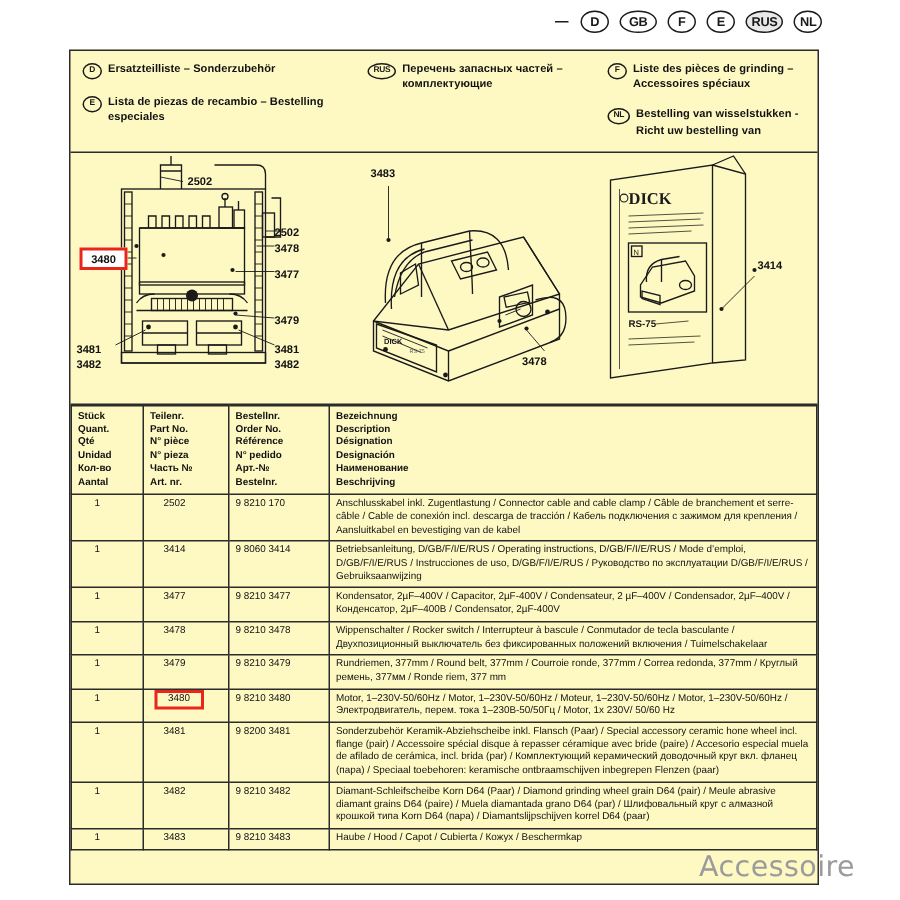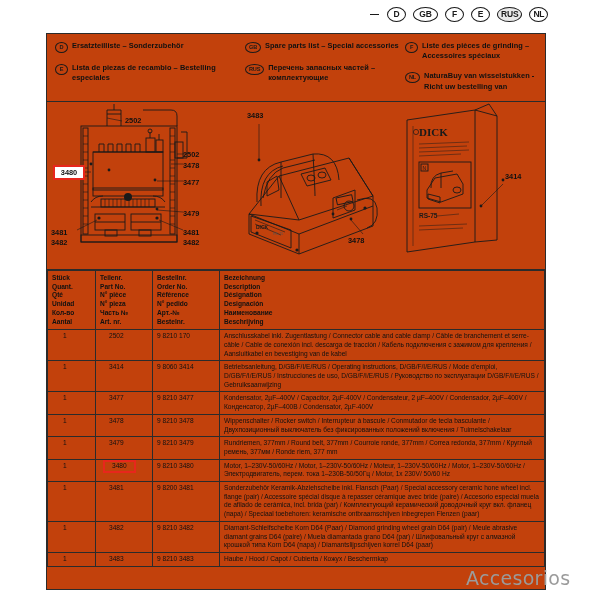--- a/index.html
+++ b/index.html
@@ -38,21 +38,21 @@
   }
   .badge.wide { min-width: 25px; }
   .badge.filled-ru { background: #e9e9e9; }
 
   
   .frame {
     position: absolute;
     left: 46px; top: 33px;
     width: 500px; height: 557px;
     border: 1.1px solid #2b2b2b;
-    background: #c2410c;
+    background: #fef9c3;
   }
 
   
   .title-block {
     position: relative;
     height: 68px;
     border-bottom: 1.1px solid #2b2b2b;
     padding: 7px 5px 0 8px;
   }
   .title-cols {
@@ -167,36 +167,32 @@
             <span class="badge">D</span>
             <span class="title-text">Ersatzteilliste – Sonderzubehör</span>
           </div>
           <div class="title-item">
             <span class="badge">E</span>
             <span class="title-text">Lista de piezas de recambio – Bestelling especiales</span>
           </div>
         </div>
         <div class="title-col c2">
           <div class="title-item">
-            <span class="badge wide">GB</span>
-            <span class="title-text">Spare parts list – Special accessories</span>
-          </div>
-          <div class="title-item">
             <span class="badge wide">RUS</span>
             <span class="title-text">Перечень запасных частей – комплектующие</span>
           </div>
         </div>
         <div class="title-col c3">
           <div class="title-item">
             <span class="badge">F</span>
             <span class="title-text">Liste des pièces de grinding – Accessoires spéciaux</span>
           </div>
           <div class="title-item">
             <span class="badge">NL</span>
-            <span class="title-text">NaturaBuy van wisselstukken - Richt uw bestelling van</span>
+            <span class="title-text">Bestelling van wisselstukken - Richt uw bestelling van</span>
           </div>
         </div>
       </div>
     </div>
 
     <div class="illus-row">
 
       <div class="illus-cell cell-a">
         <svg width="190" height="168" viewBox="0 0 190 168">
           <g fill="none" stroke="#1a1a1a" stroke-width="0.9">
@@ -505,15 +501,15 @@
         <tr>
           <td class="qty">1</td>
           <td class="part"><span class="part-wrap">3483</span></td>
           <td class="ord">9 8210 3483</td>
           <td class="desc">Haube / Hood / Capot / Cubierta / Кожух / Beschermkap</td>
         </tr>
       </tbody>
     </table>
   </div>
 
-  <div class="watermark">Accesorios</div>
+  <div class="watermark">Accessoire</div>
 
 </div>
 
 </body></html>

